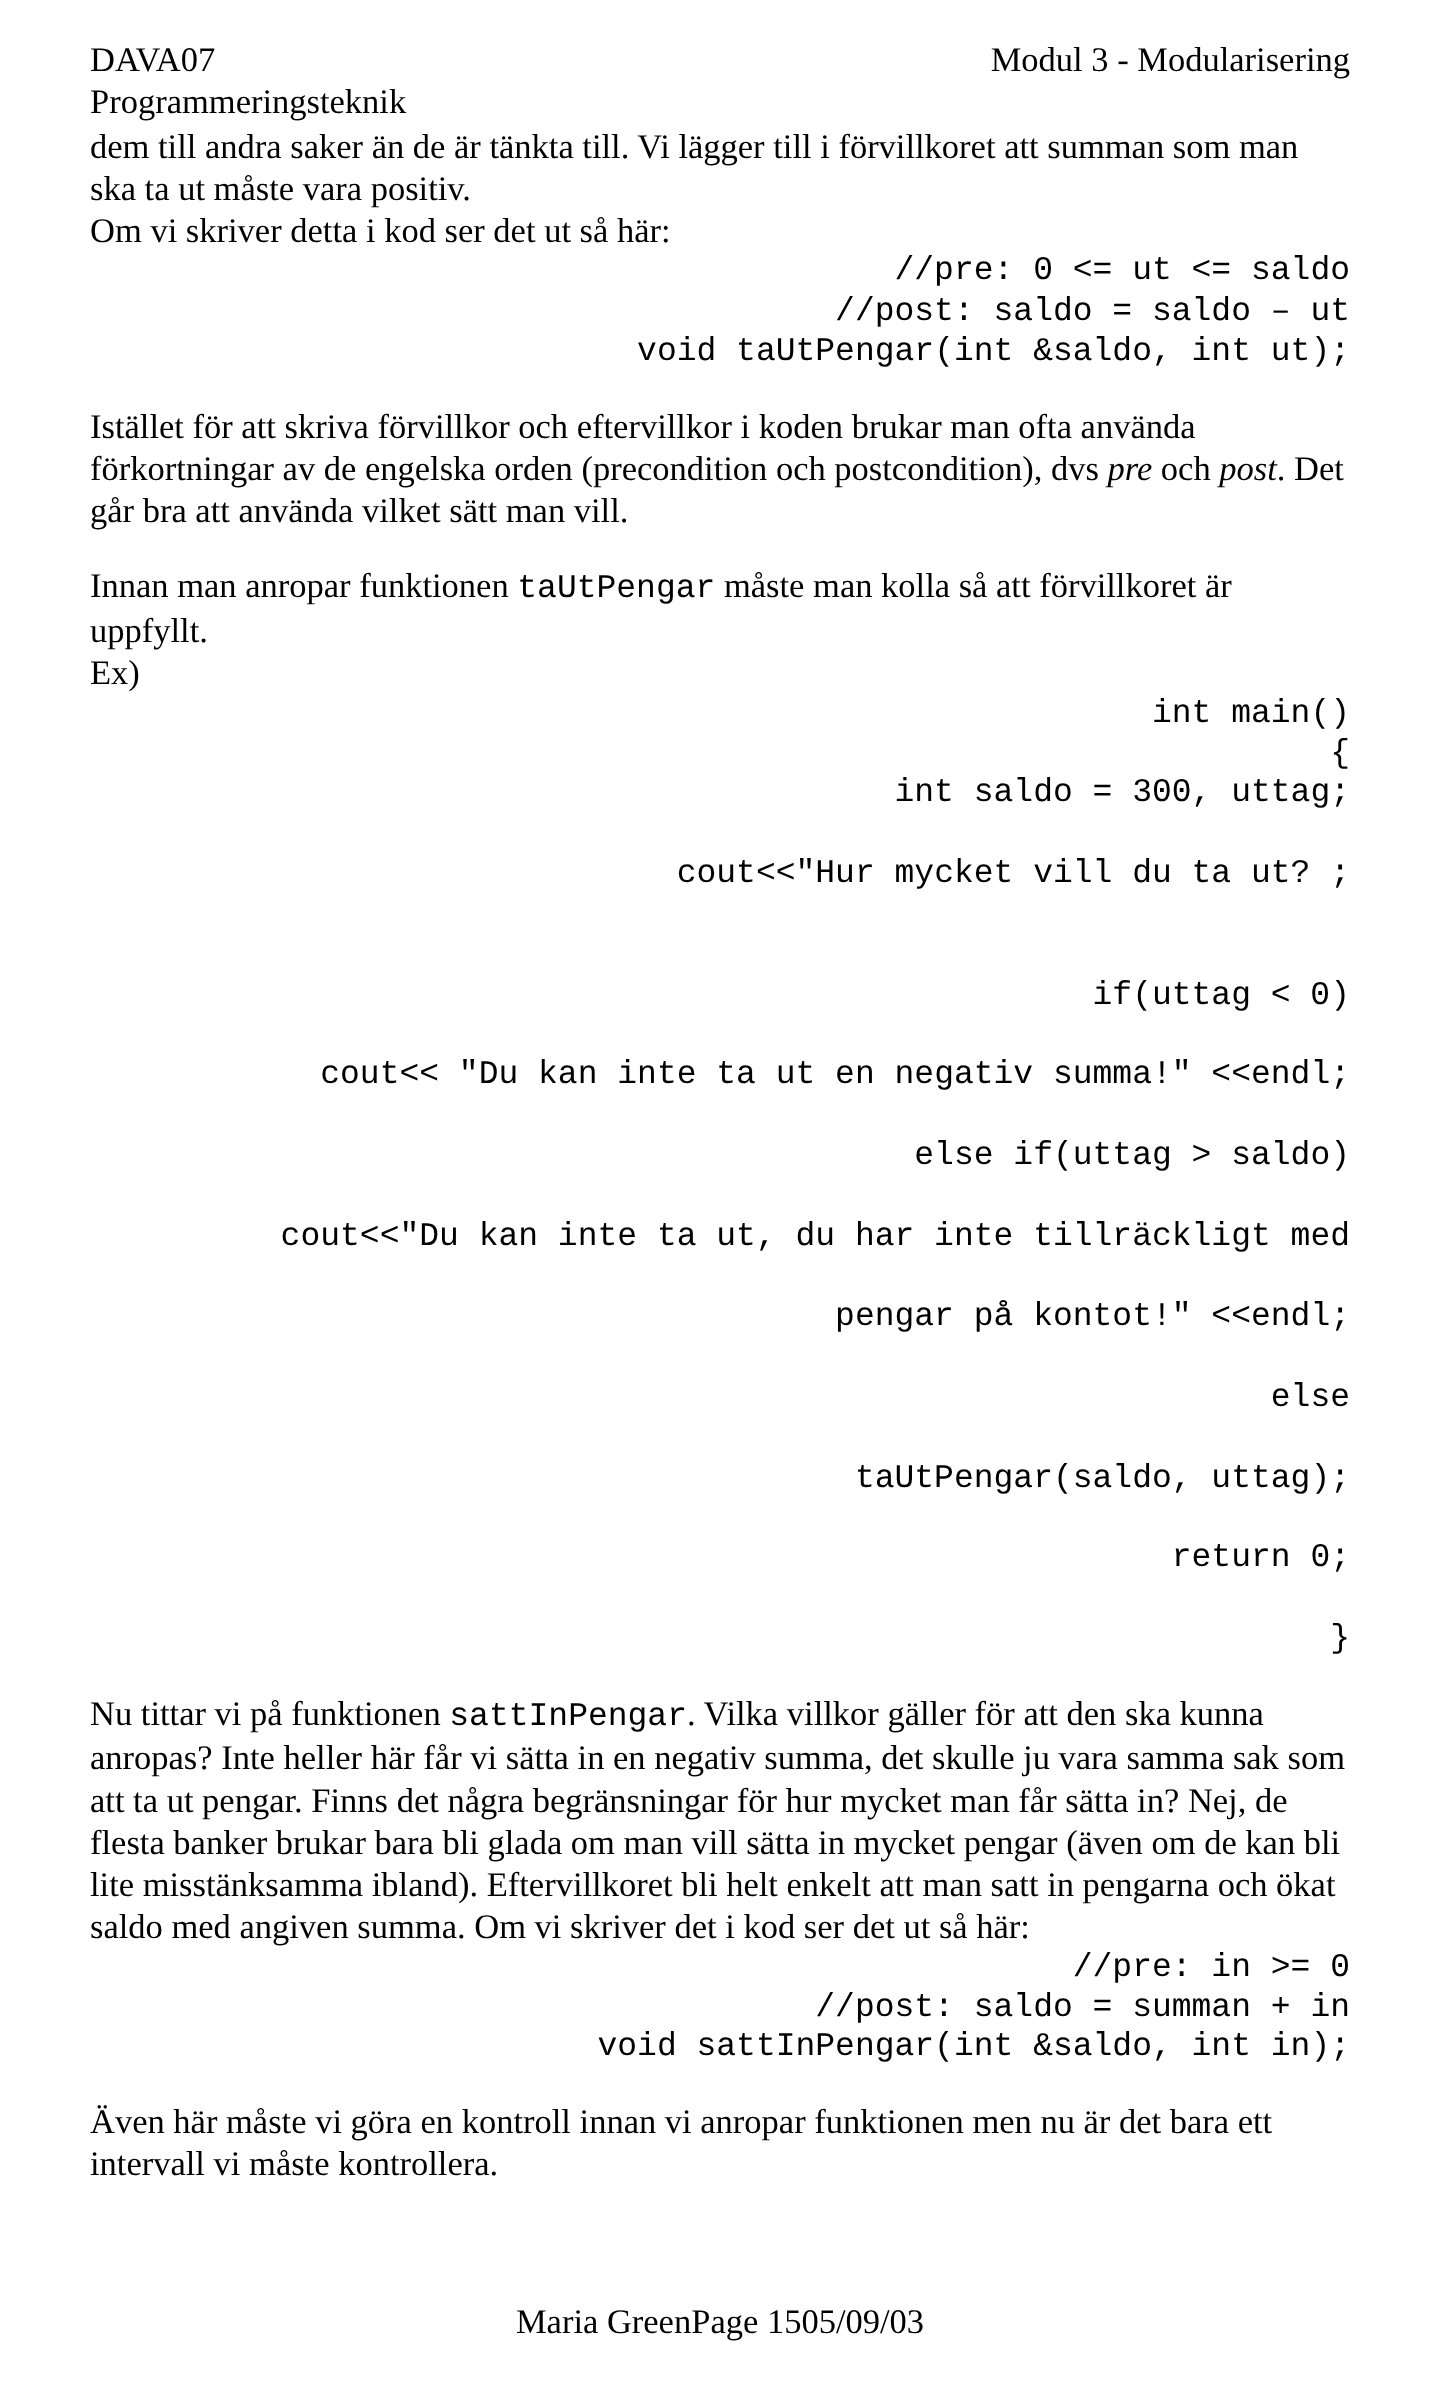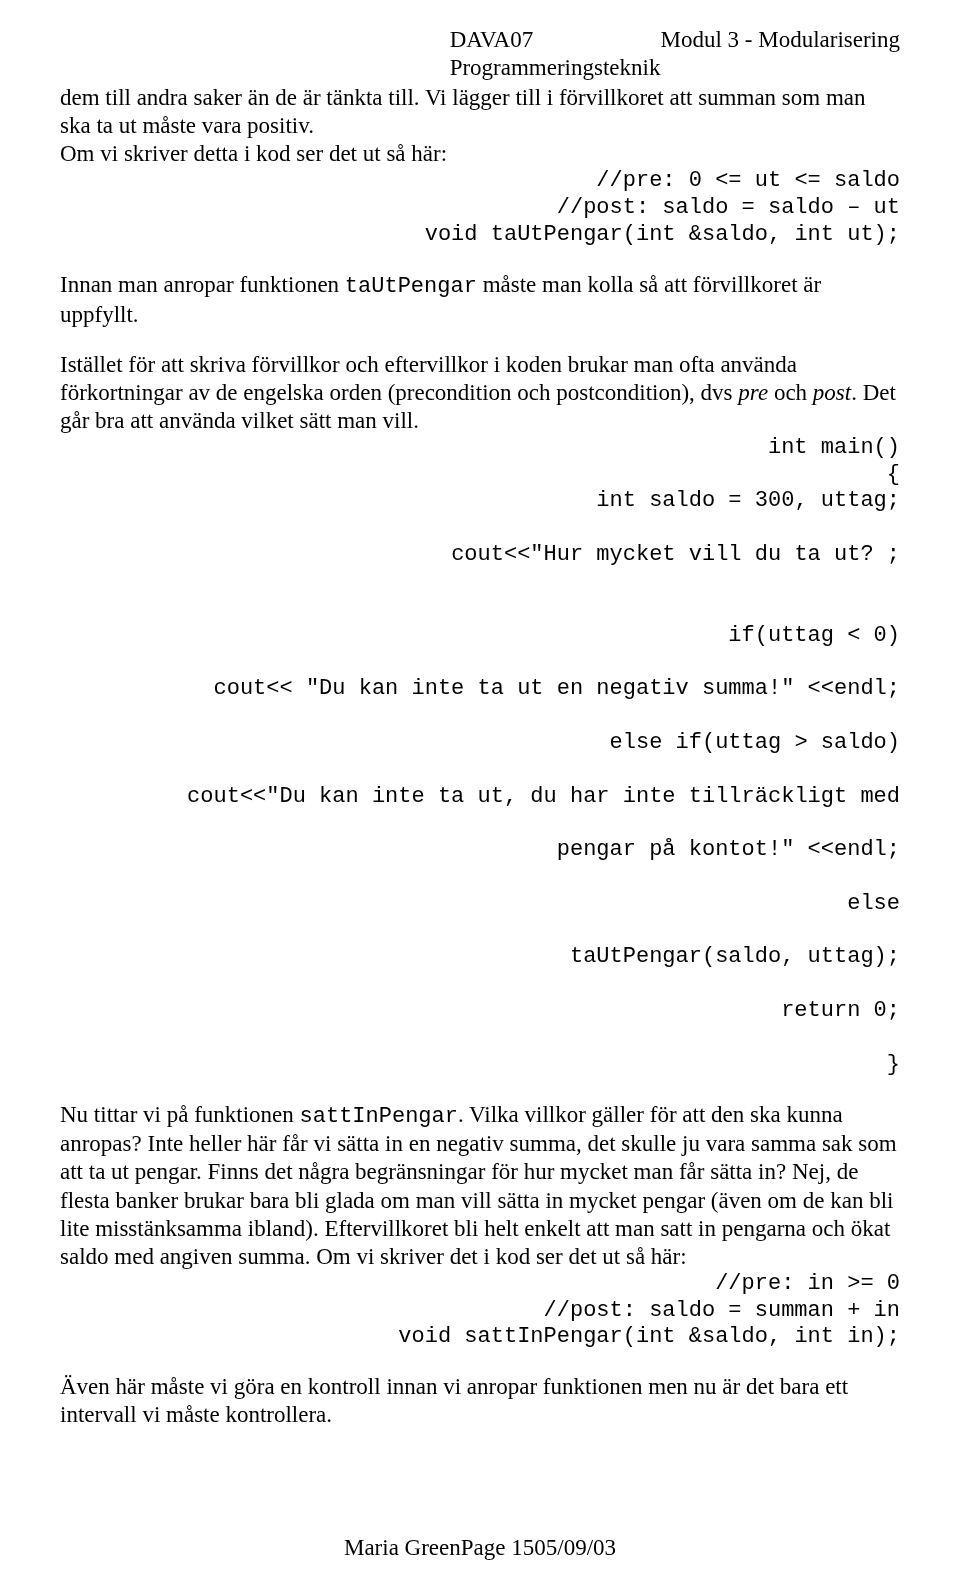--- a/index.html
+++ b/index.html
@@ -16,21 +16,21 @@
     font-family: "Times New Roman", Times, serif;
     font-size: 23px;
     line-height: 1.22;
     color: #000;
     position: relative;
     display: flex;
     flex-direction: column;
   }
   .header {
     display: flex;
-    justify-content: flex-end;
+    justify-content: space-between;
     margin-bottom: 2px;
   }
   .header .col {
     display: flex;
     flex-direction: column;
   }
   .header .right {
     text-align: right;
   }
   .body {
@@ -77,23 +77,24 @@
 
   <div class="body">
 
     <p class="p">dem till andra saker än de är tänkta till. Vi lägger till i förvillkoret att summan som man ska ta ut måste vara positiv.</p>
 
     <p class="p">Om vi skriver detta i kod ser det ut så här:</p>
     <pre class="codeblock"><span>//pre: 0 &lt;= ut &lt;= saldo</span>
 <span>//post: saldo = saldo – ut</span>
 <span>void taUtPengar(int &amp;saldo, int ut);</span></pre>
 
+    <p class="p gap-sm"><span>Istället för att skriva förvillkor och eftervillkor i koden brukar man ofta använda förkortningar av de engelska orden (precondition och postcondition), dvs </span><span class="italic">pre</span><span> och </span><span class="italic">post</span><span>. Det går bra att använda vilket sätt man vill.</span></p>
+
     <p class="p gap-sm"><span>Innan man anropar funktionen </span><span class="mono">taUtPengar</span><span> måste man kolla så att förvillkoret är uppfyllt.</span></p>
-
-    <p class="p gap-sm"><span>Istället för att skriva förvillkor och eftervillkor i koden brukar man ofta använda förkortningar av de engelska orden (precondition och postcondition), dvs </span><span class="italic">pre</span><span> och </span><span class="italic">post</span><span>. Det går bra att använda vilket sätt man vill.</span></p>
+    <p class="p">Ex)</p>
 
     <pre class="codeblock"><span>int main()</span>
 <span>{</span>
 <span class="ind1">int saldo = 300, uttag;</span>
 <span class="ind1">cout&lt;&lt;"Hur mycket vill du ta ut? ;</span>
 
 <span class="ind1">if(uttag &lt; 0)</span>
 <span class="ind2">cout&lt;&lt; "Du kan inte ta ut en negativ summa!" &lt;&lt;endl;</span>
 <span class="ind1">else if(uttag &gt; saldo)</span>
 <span class="ind2">cout&lt;&lt;"Du kan inte ta ut, du har inte tillräckligt med</span>

